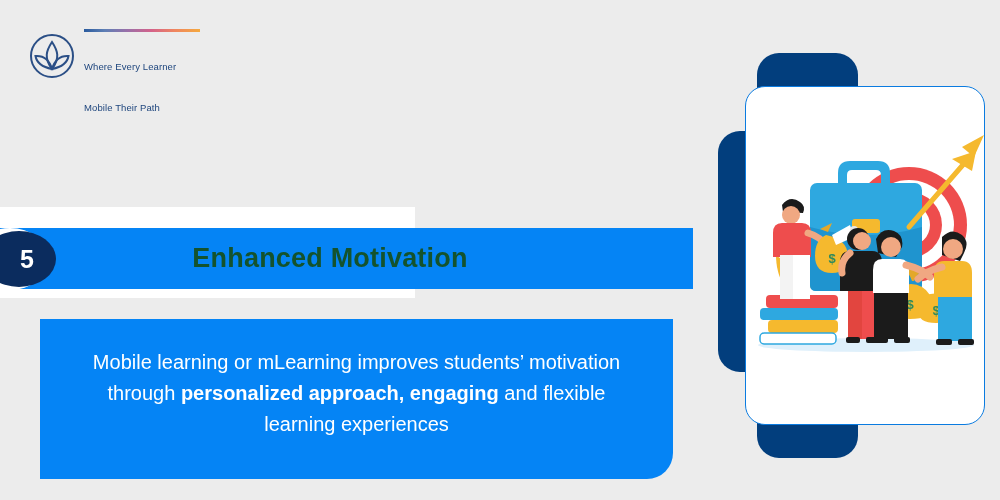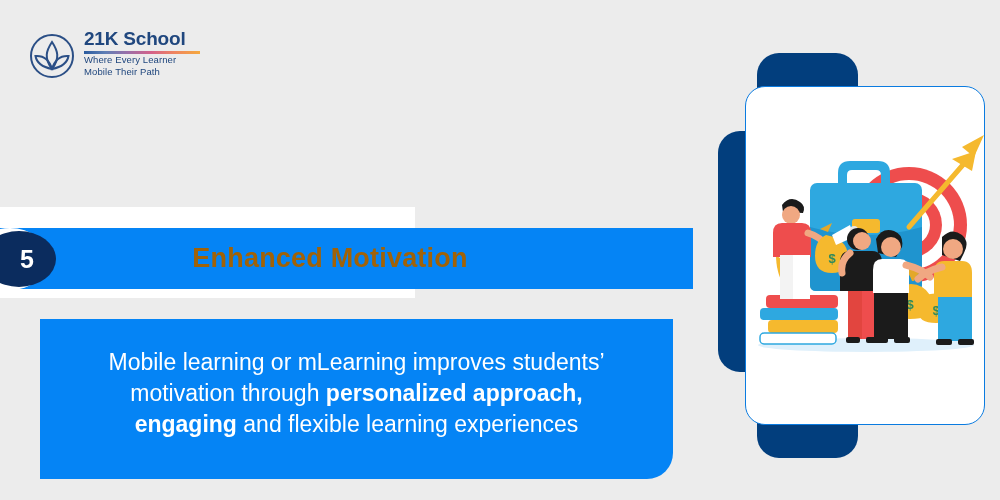--- a/index.html
+++ b/index.html
@@ -57,20 +57,21 @@
     background: linear-gradient(90deg,
       #2a5b9e 0%, #5e7fb5 18%, #9c6fa8 38%,
       #d4628a 58%, #ef8560 78%, #f5a93e 100%);
   }
   .logo-tag {
     font-size: 9.5px;
     color: #20477e;
     line-height: 12px;
     letter-spacing: 0.1px;
     white-space: nowrap;
+    margin-top: 29px;
   }
 
   
   #banner-white {
     position: absolute;
     left: 0;
     top: 207px;
     width: 415px;
     height: 91px;
     background: #ffffff;
@@ -87,21 +88,21 @@
     position: absolute;
     left: 0;
     top: 228px;
     width: 660px;
     height: 61px;
     display: flex;
     align-items: center;
     justify-content: center;
     font-size: 27px;
     font-weight: bold;
-    color: #a16207;
+    color: #14532d;
     letter-spacing: 0.2px;
   }
   #badge-arc {
     position: absolute;
     left: -28px;
     top: 228px;
     width: 76px;
     height: 62px;
     border-radius: 50%;
     border: 7px solid #ffffff;
@@ -148,21 +149,21 @@
     left: 40px;
     top: 319px;
     width: 633px;
     height: 160px;
     display: flex;
     align-items: center;
     justify-content: center;
     box-sizing: border-box;
     padding: 0 48px 12px 48px;
     color: #ffffff;
-    font-size: 23px;
+    font-size: 20px;
     line-height: 31px;
     text-align: center;
   }
   #body-text b { font-weight: bold; }
 
   
   #card-navy-top {
     position: absolute;
     left: 757px;
     top: 53px;
@@ -217,21 +218,20 @@
   <div id="logo">
     <div id="logo-mark">
       <svg viewBox="0 0 48 48" width="48" height="48" aria-hidden="true">
         <circle cx="24" cy="24" r="21" fill="none" stroke="#2b4f86" stroke-width="2"></circle>
         <path d="M24 10 C18 19, 16 26, 24 37 C32 26, 30 19, 24 10 Z" fill="none" stroke="#2b4f86" stroke-width="2"></path>
         <path d="M24 37 C14 35, 8.5 30, 7.5 24 C15 23.5, 21 27, 24 37 Z" fill="none" stroke="#2b4f86" stroke-width="2"></path>
         <path d="M24 37 C34 35, 39.5 30, 40.5 24 C33 23.5, 27 27, 24 37 Z" fill="none" stroke="#2b4f86" stroke-width="2"></path>
       </svg>
     </div>
     <div id="logo-text">
-      <div id="logo-name">21K School</div>
       <div id="logo-rule"></div>
       <div class="logo-tag">Where Every Learner</div>
       <div class="logo-tag">Mobile Their Path</div>
     </div>
   </div>
 
   <div id="banner-white"></div>
   <div id="banner-bar"></div>
   <div id="badge-arc"></div>
   <div id="badge-circle"></div>

